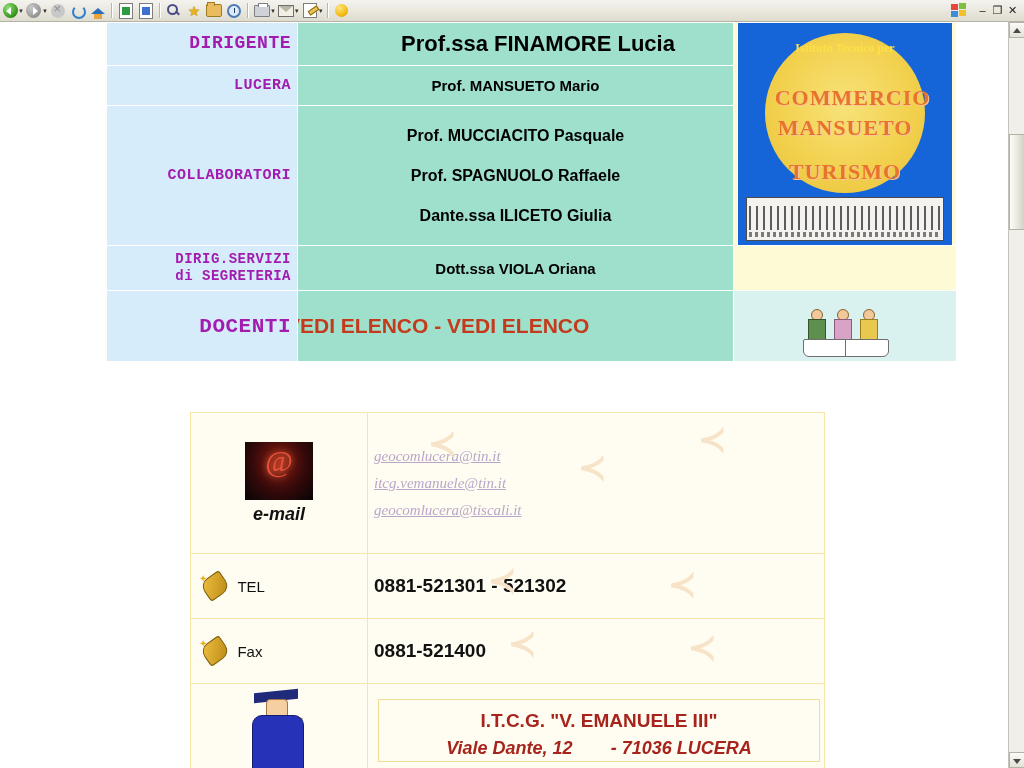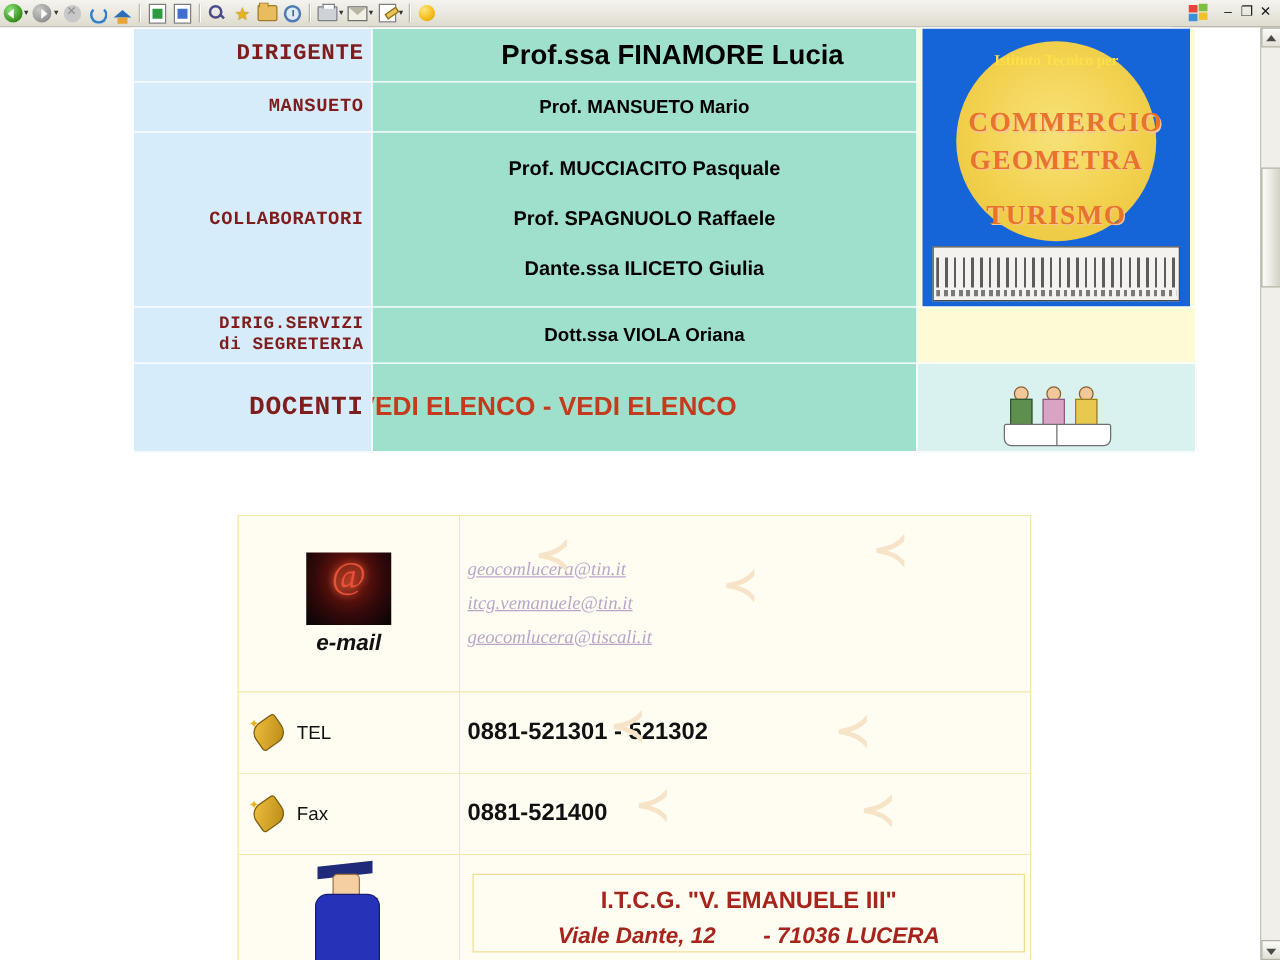--- a/index.html
+++ b/index.html
@@ -313,21 +313,21 @@
     padding: 0;
   }
   .cell-label {
     width: 184px;
     background: #d7ecfb;
     text-align: right;
     padding-right: 6px !important;
     font-family: "Liberation Mono", monospace;
     font-weight: bold;
     font-size: 15px;
-    color: #7f1d1d;
+    color: #a21caf;
     letter-spacing: 0.5px;
     line-height: 17px;
   }
   .cell-value {
     width: 390px;
     background: #9fe0cd;
     text-align: center;
     font-weight: bold;
     color: #000000;
   }
@@ -748,28 +748,28 @@
   <table id="staff-table">
     <tbody>
         <tr class="row-dirigente">
       <td class="cell-label">DIRIGENTE</td>
       <td class="cell-value" style="height:36px;padding-left:45px;">Prof.ssa FINAMORE Lucia</td>
       <td class="cell-side" rowspan="3">
         <div class="logo-box">
           <div class="logo-sun"></div>
           <div class="logo-sub">Istituto Tecnico per</div>
           <div class="logo-word w1">COMMERCIO</div>
-          <div class="logo-word w2">GEOMETRA</div>
+          <div class="logo-word w2">MANSUETO</div>
           <div class="logo-word w3">TURISMO</div>
           <div class="logo-bldg"></div>
         </div>
       </td>
     </tr>
     <tr class="row-vicario">
-      <td class="cell-label">MANSUETO</td>
+      <td class="cell-label">LUCERA</td>
       <td class="cell-value" style="height:34px;">Prof. MANSUETO Mario</td>
     </tr>
     <tr class="row-collab">
       <td class="cell-label">COLLABORATORI</td>
       <td class="cell-value" style="height:118px;">
         <div>Prof. MUCCIACITO Pasquale</div>
         <div>Prof. SPAGNUOLO Raffaele</div>
         <div>Dante.ssa ILICETO Giulia</div>
       </td>
     </tr>

